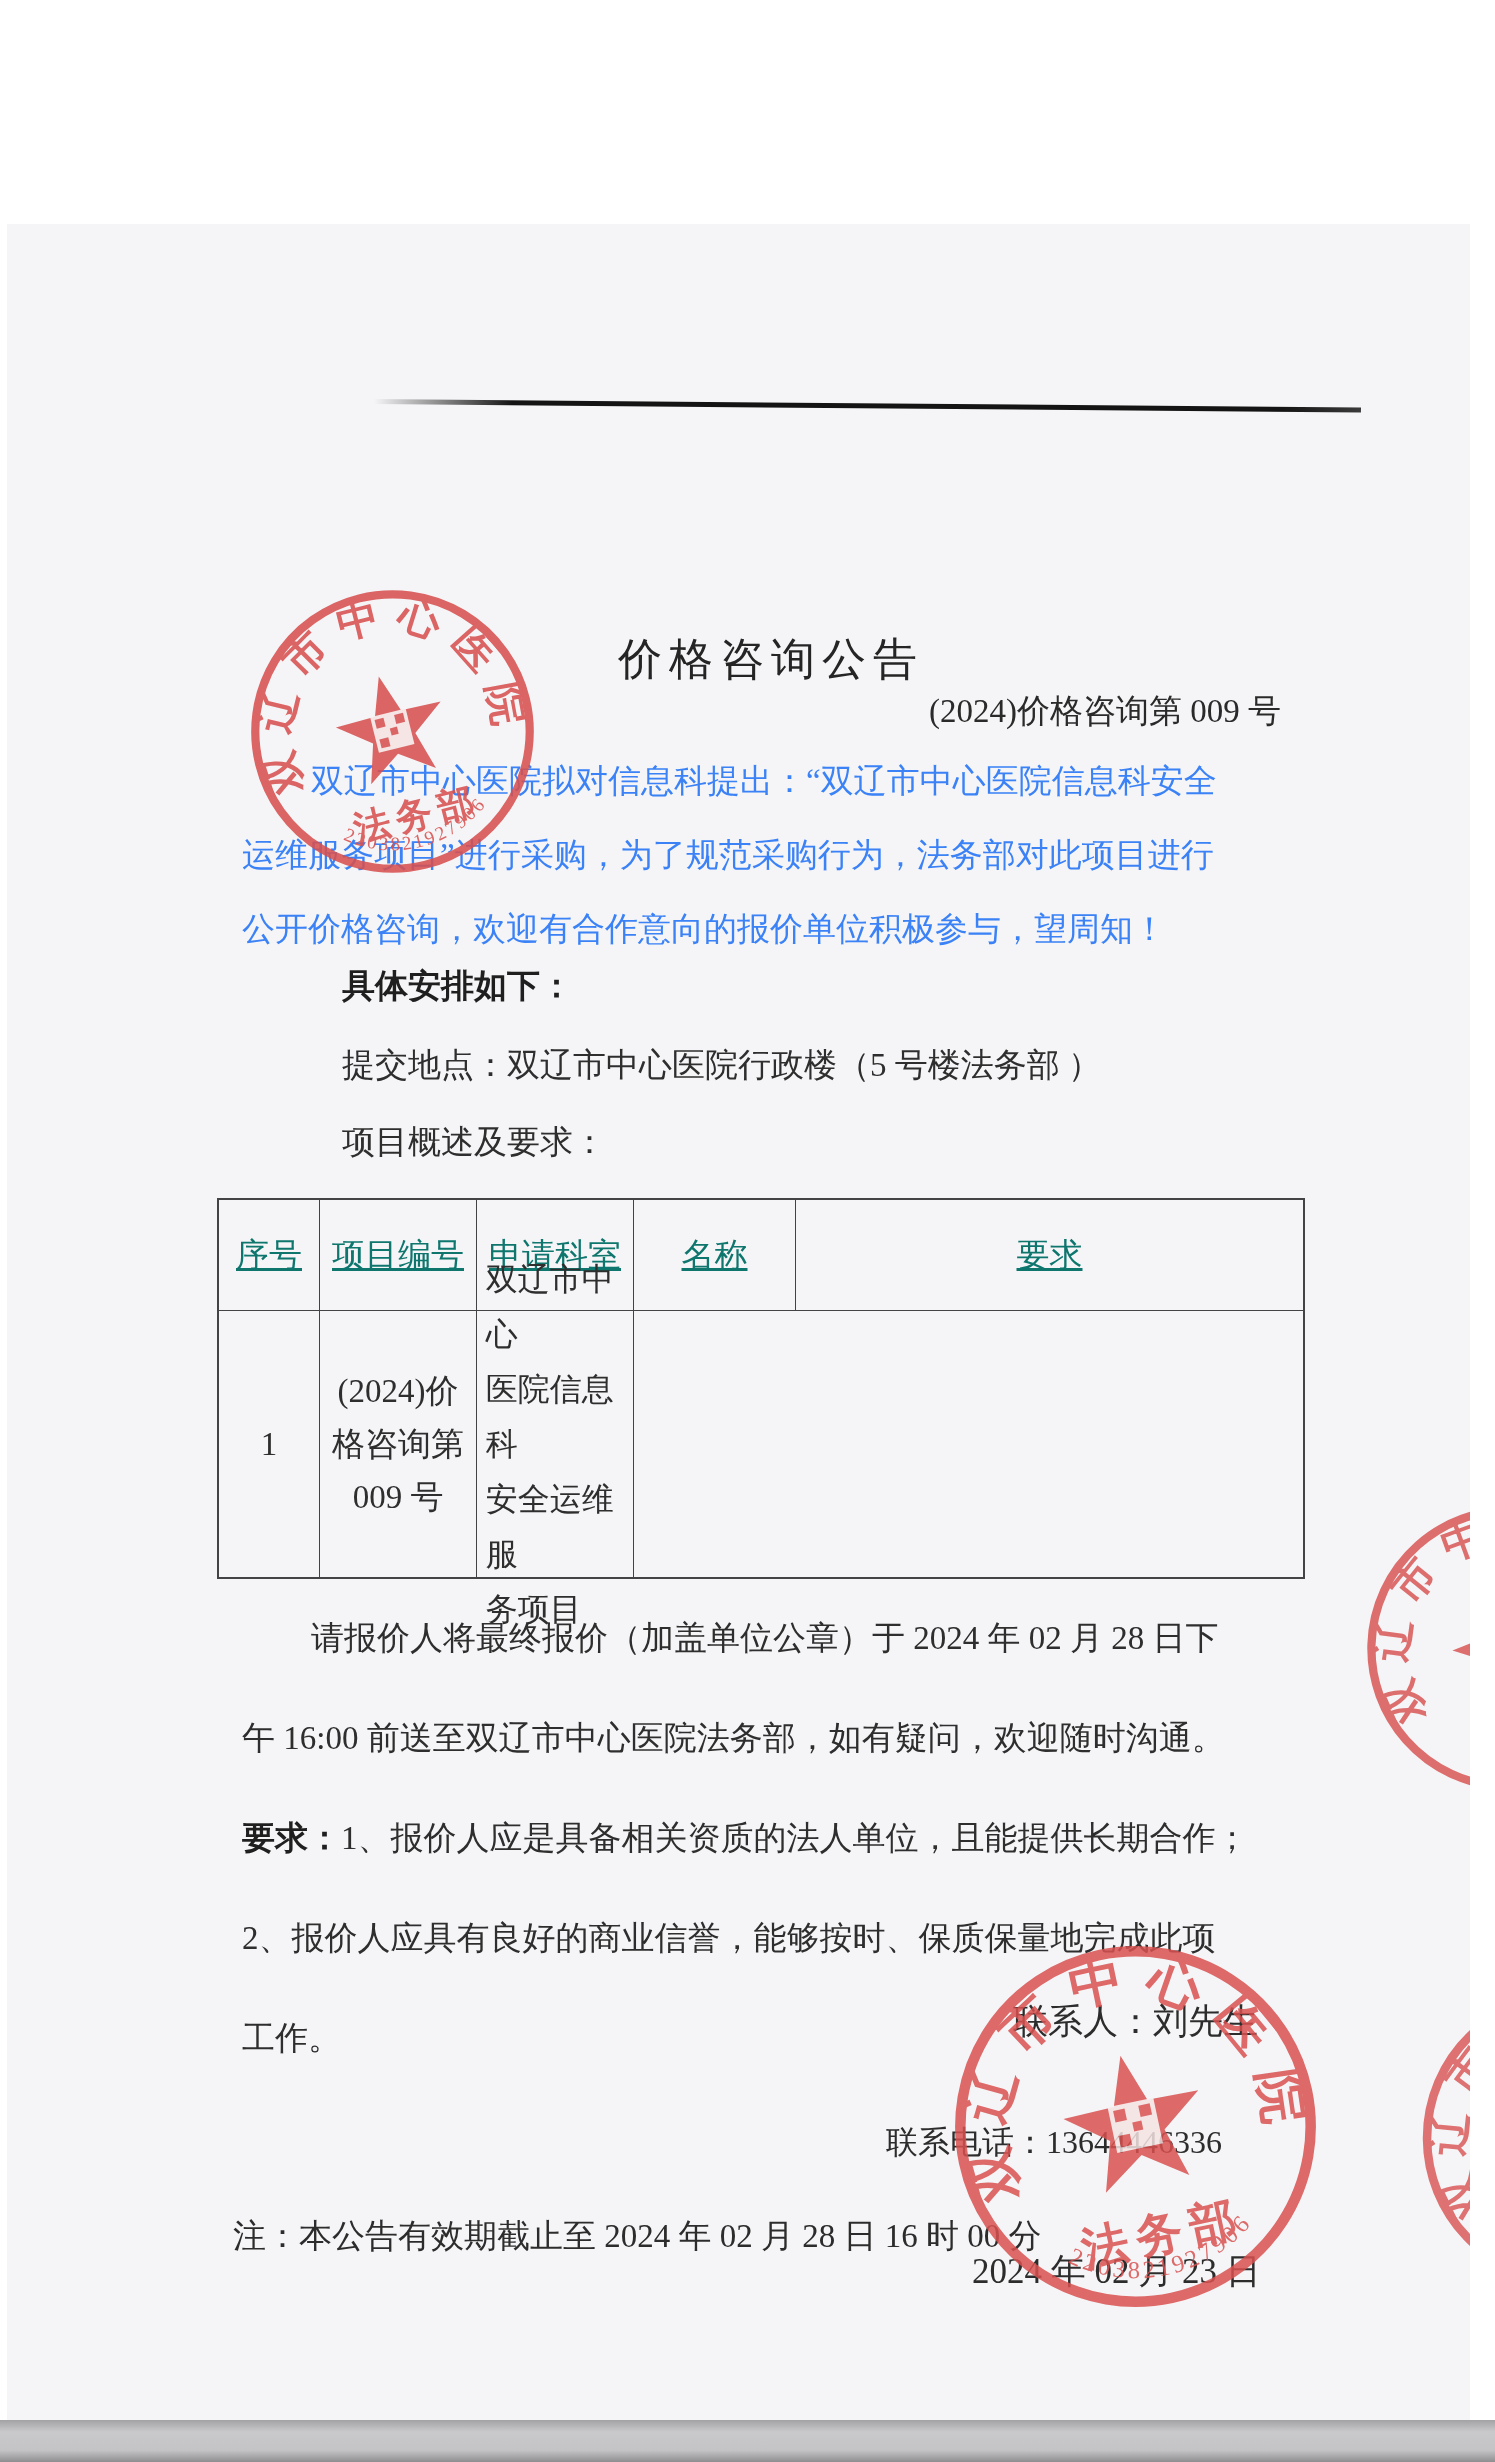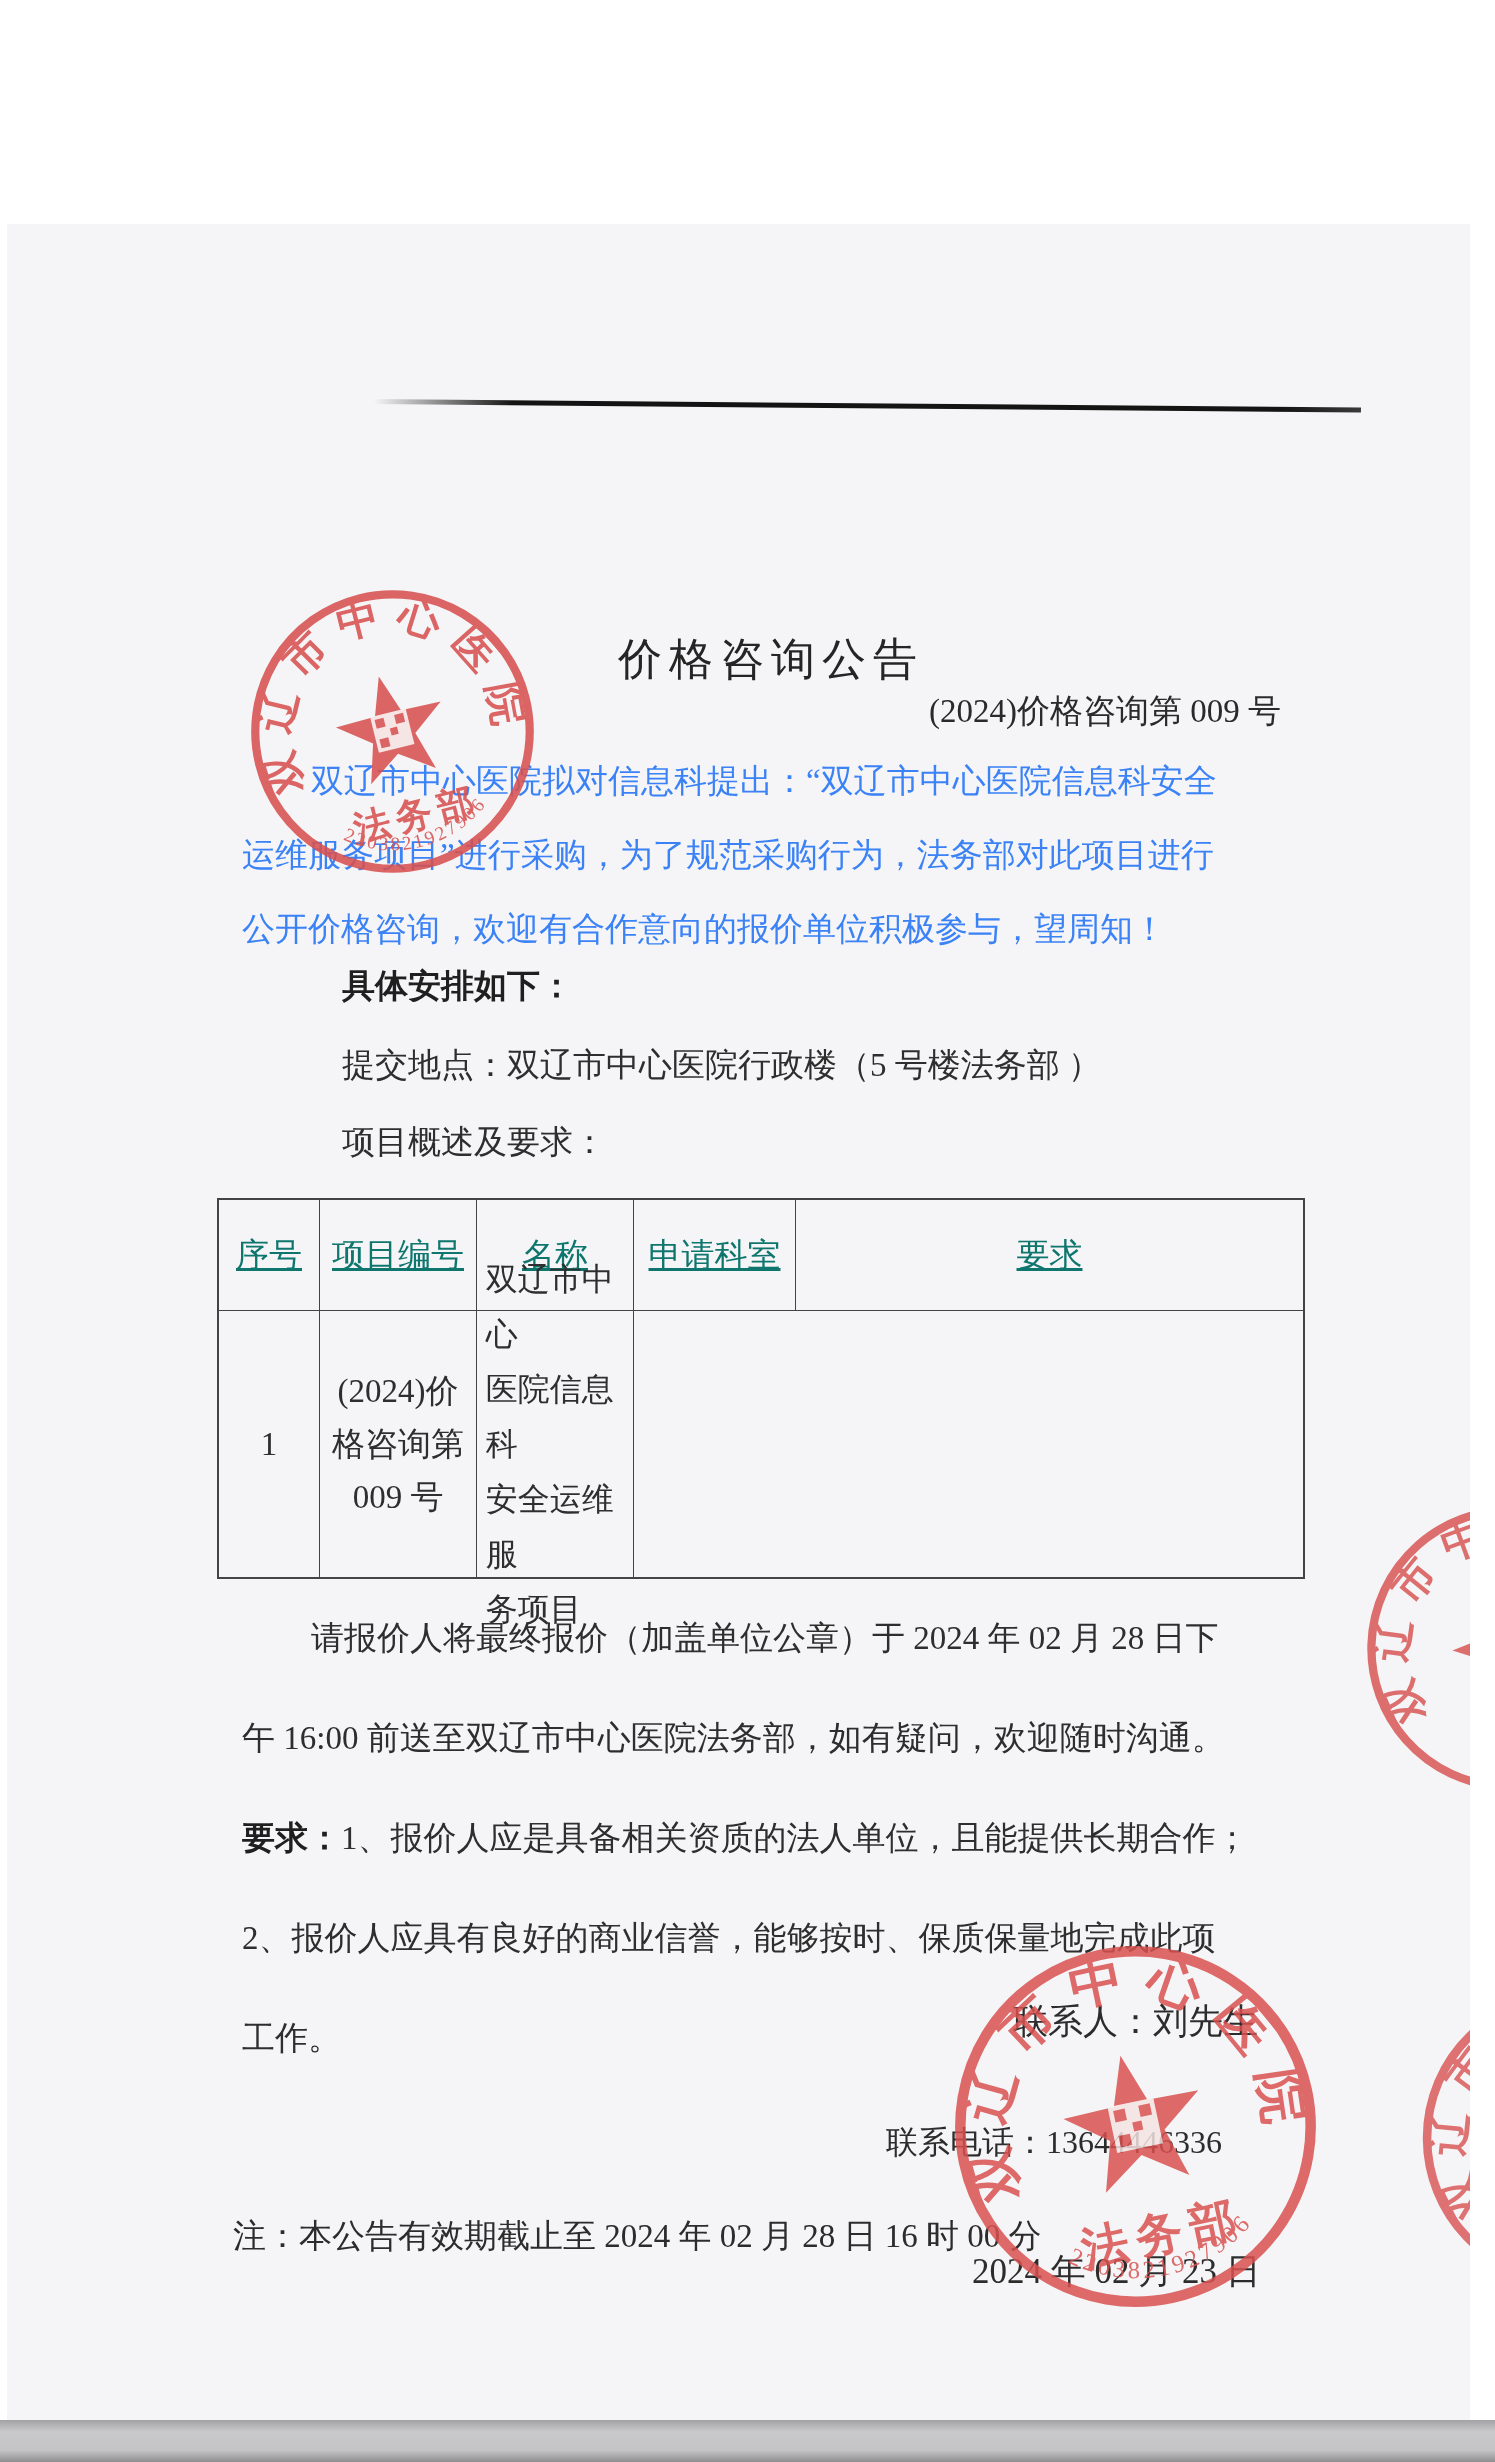--- a/index.html
+++ b/index.html
@@ -86,22 +86,22 @@
       <div class="pline">公开价格咨询，欢迎有合作意向的报价单位积极参与，望周知！</div>
     </div>
 
     <div class="abs hline bold h-arrange">具体安排如下：</div>
     <div class="abs hline h-submit">提交地点：双辽市中心医院行政楼（5 号楼法务部 ）</div>
     <div class="abs hline h-overview">项目概述及要求：</div>
 
     <div class="doc-table">
       <div class="th">序号</div>
       <div class="th">项目编号</div>
+      <div class="th">申请科室</div>
       <div class="th">名称</div>
-      <div class="th">申请科室</div>
       <div class="th last">要求</div>
 
       <div class="td">1</div>
       <div class="td td-pre">(2024)价
 格咨询第
 009 号</div>
       <div class="td td-name">双辽市中心
 医院信息科
 安全运维服
 务项目</div>

